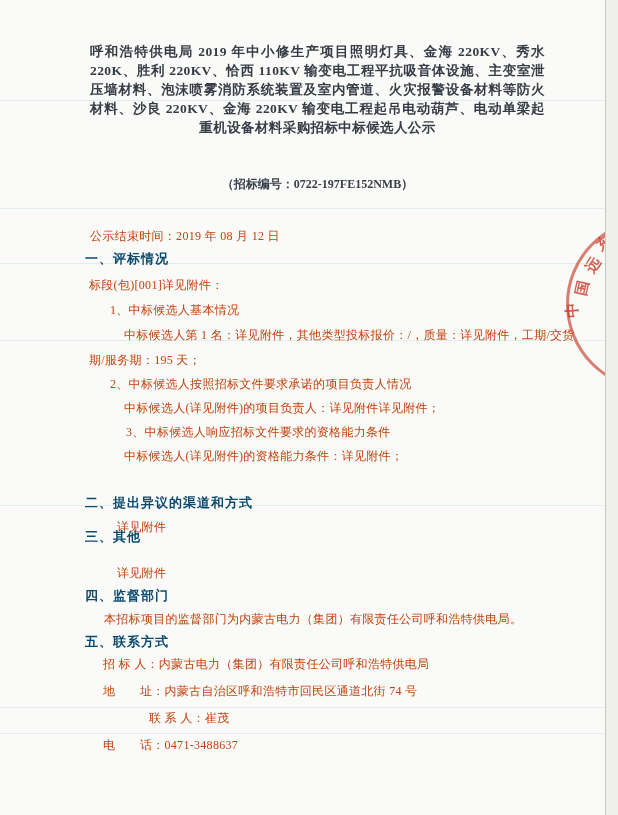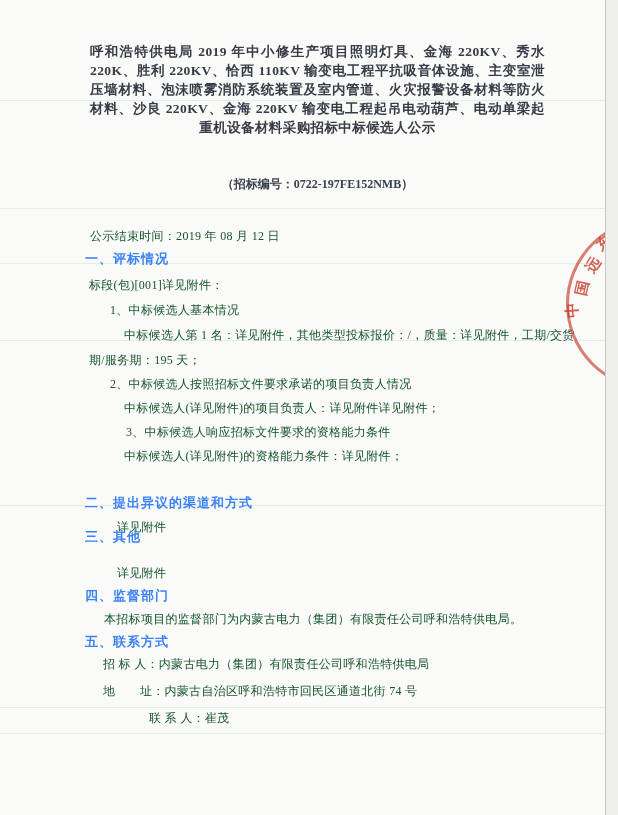--- a/index.html
+++ b/index.html
@@ -52,29 +52,29 @@
     left: 90px; top: 176px;
     width: 455px;
     text-align: center;
     font-size: 12px;
     font-weight: bold;
     color: #3a414a;
   }
   .line {
     position: absolute;
     font-size: 12px;
-    color: #14532d;
+    color: #c2410c;
     white-space: nowrap;
     letter-spacing: 0.3px;
   }
   .heading {
     position: absolute;
     font-size: 13px;
     font-weight: bold;
-    color: #3b82f6;
+    color: #0c4a6e;
     white-space: nowrap;
     letter-spacing: 1px;
   }
   .contact-label { display: inline-block; min-width: 49px; }
   .contact-value { }
   
   .stamp-circle {
     position: absolute;
     left: 566px; top: 218px;
     width: 172px; height: 172px;
@@ -138,20 +138,23 @@
 
   <div class="line" style="left:103px; top:656px;">
     <span class="contact-label">招 标 人：</span><span class="contact-value">内蒙古电力（集团）有限责任公司呼和浩特供电局</span>
   </div>
   <div class="line" style="left:103px; top:683px;">
     <span class="contact-label">地　　址：</span><span class="contact-value">内蒙古自治区呼和浩特市回民区通道北街 74 号</span>
   </div>
   <div class="line" style="left:103px; top:710px;margin-left:46px;">
     <span class="contact-label">联 系 人：</span><span class="contact-value">崔茂</span>
   </div>
+  <div class="line" style="left:103px; top:737px;">
+    <span class="contact-label">电　　话：</span><span class="contact-value">0471-3488637</span>
+  </div>
 
   <div class="stamp-circle"></div>
   <span class="stamp-char c0">中</span>
   <span class="stamp-char c1">国</span>
   <span class="stamp-char c2">远</span>
   <span class="stamp-char c3">东</span>
   <span class="stamp-char c4">国</span>
 
   <div class="scan-edge-strip"></div>
   <div class="scan-edge-line"></div>

